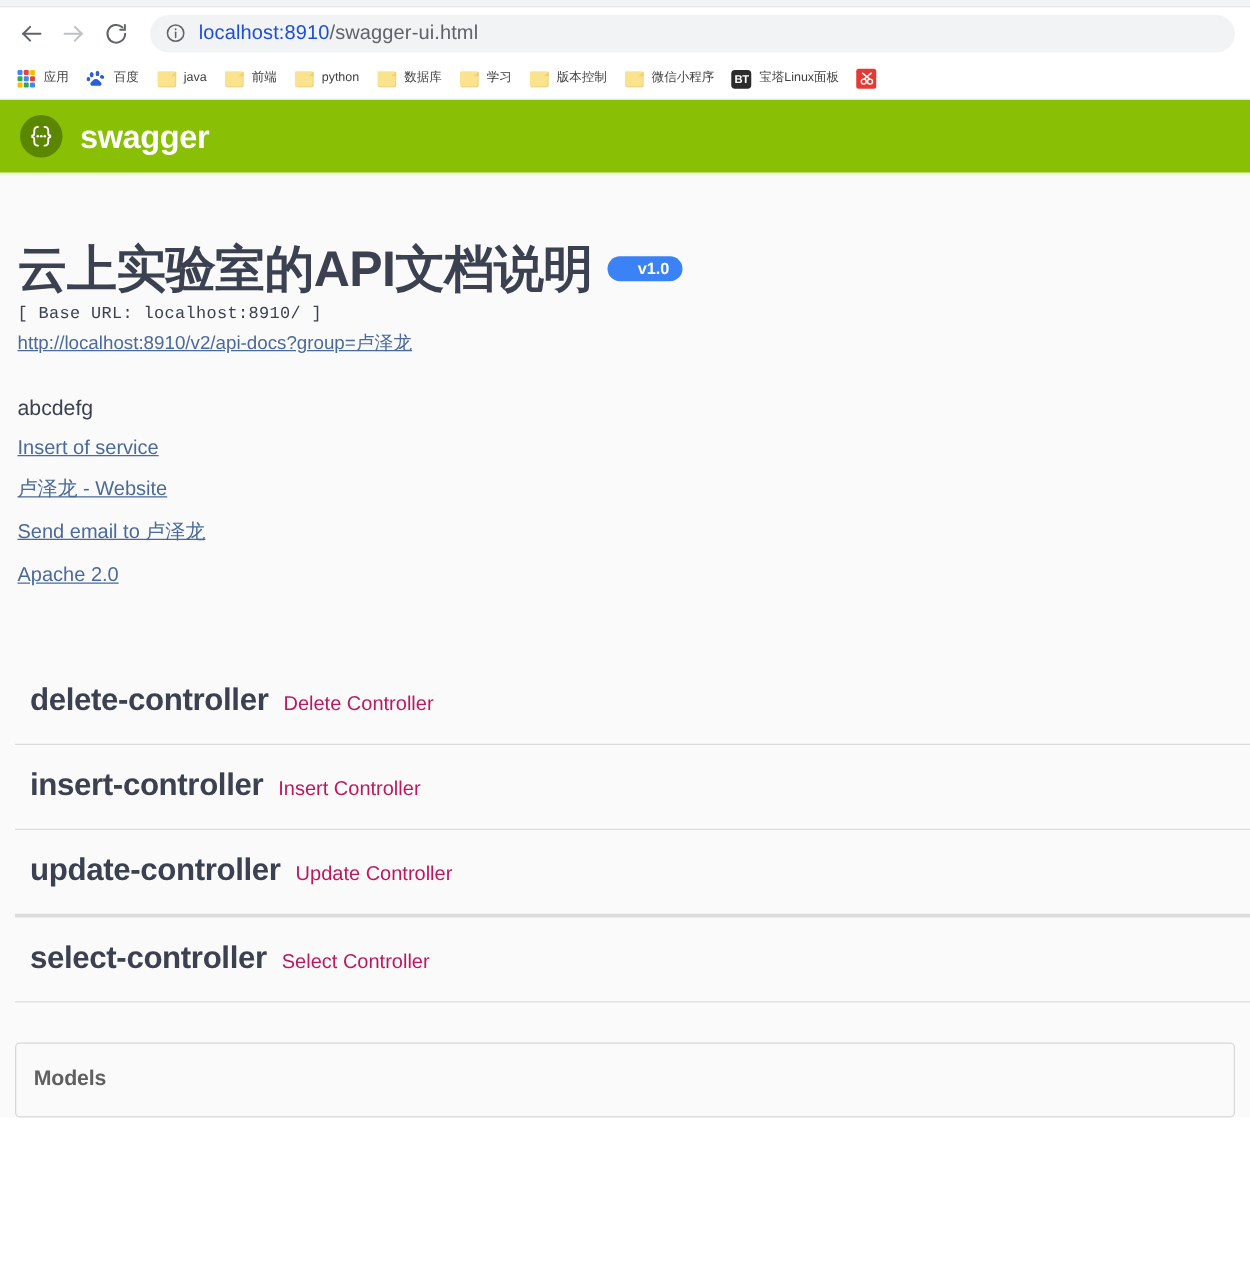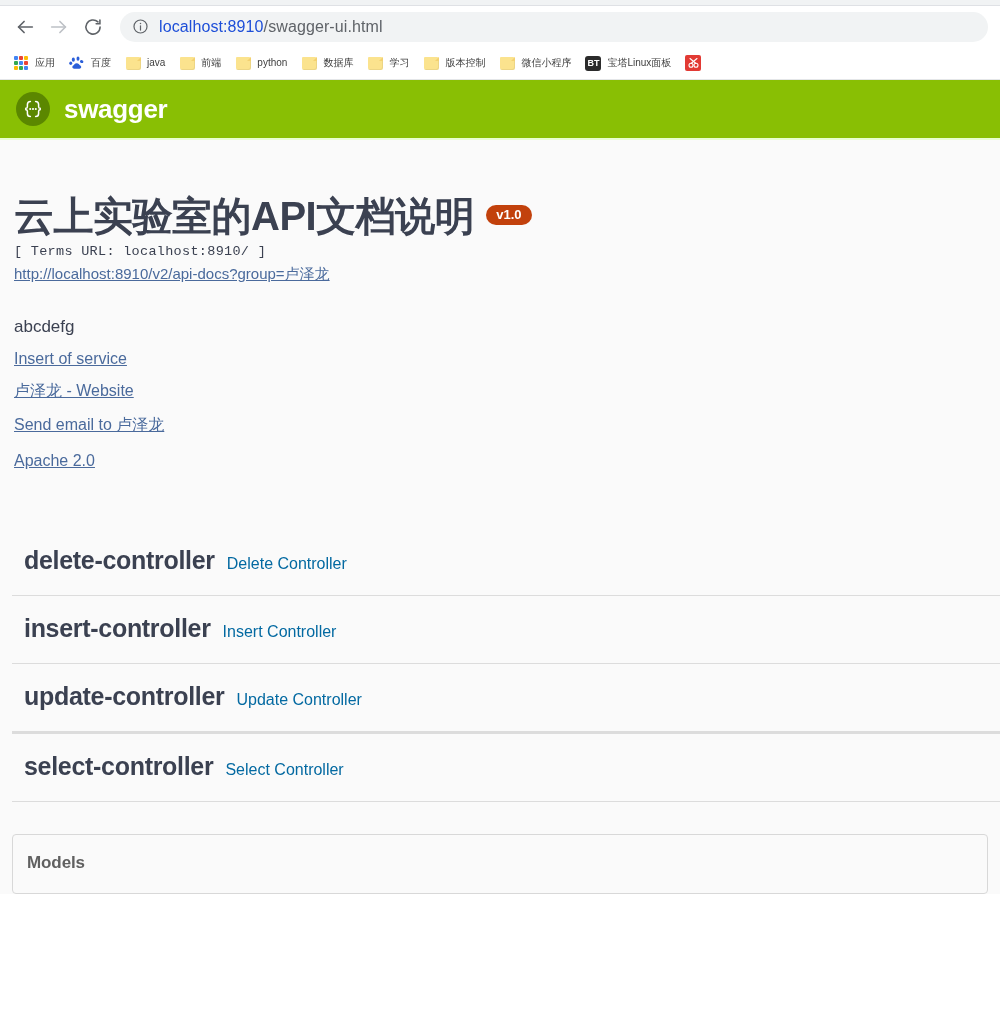--- a/index.html
+++ b/index.html
@@ -189,26 +189,26 @@
     font-weight: bold;
     color: #3b4151;
     line-height: 1.05;
     letter-spacing: -0.5px;
     margin: 0;
     font-family: "Liberation Sans", sans-serif;
   }
   #api-version-badge {
     margin-left: 12px;
     margin-top: 10px;
-    background: #c2410c;
+    background: #3b82f6;
     color: #ffffff;
     font-size: 13px;
     font-weight: bold;
     border-radius: 12px;
-    padding: 3px 10px 4px 10px;
+    padding: 3px 10px 4px 24px;
     line-height: 1;
     flex: none;
     font-family: "Liberation Sans", sans-serif;
   }
   #base-url {
     margin-top: 7px;
     font-family: "Liberation Mono", monospace;
     font-size: 13.5px;
     color: #3b4151;
     letter-spacing: 0.3px;
@@ -252,21 +252,21 @@
   .tag-name {
     font-size: 25px;
     font-weight: bold;
     color: #3b4151;
     letter-spacing: -0.3px;
     font-family: "Liberation Sans", sans-serif;
   }
   .tag-desc {
     margin-left: 12px;
     font-size: 16px;
-    color: #0369a1;
+    color: #be185d;
   }
 
   
   #models-box {
     margin: 32px 12px 0 12px;
     border: 1px solid #d8d8d8;
     border-radius: 4px;
     background: #fafafa;
     padding: 18px 0 20px 14px;
     box-sizing: border-box;
@@ -447,21 +447,21 @@
     <div id="swagger-wordmark">swagger</div>
   </div>
 
   <div id="info-block">
 
     <div id="api-title-row">
       <h1 id="api-title">云上实验室的API文档说明</h1>
       <span id="api-version-badge">v1.0</span>
     </div>
 
-    <div id="base-url">[ Terms URL: localhost:8910/ ]</div>
+    <div id="base-url">[ Base URL: localhost:8910/ ]</div>
 
     <a id="api-docs-link" href="#">http://localhost:8910/v2/api-docs?group=卢泽龙</a>
 
     <div id="api-description">abcdefg</div>
 
     <a class="info-link" href="#">Insert of service</a>
     <a class="info-link" href="#">卢泽龙 - Website</a>
     <a class="info-link" href="#">Send email to 卢泽龙</a>
     <a class="info-link" id="license-link" href="#">Apache 2.0</a>
   </div>

